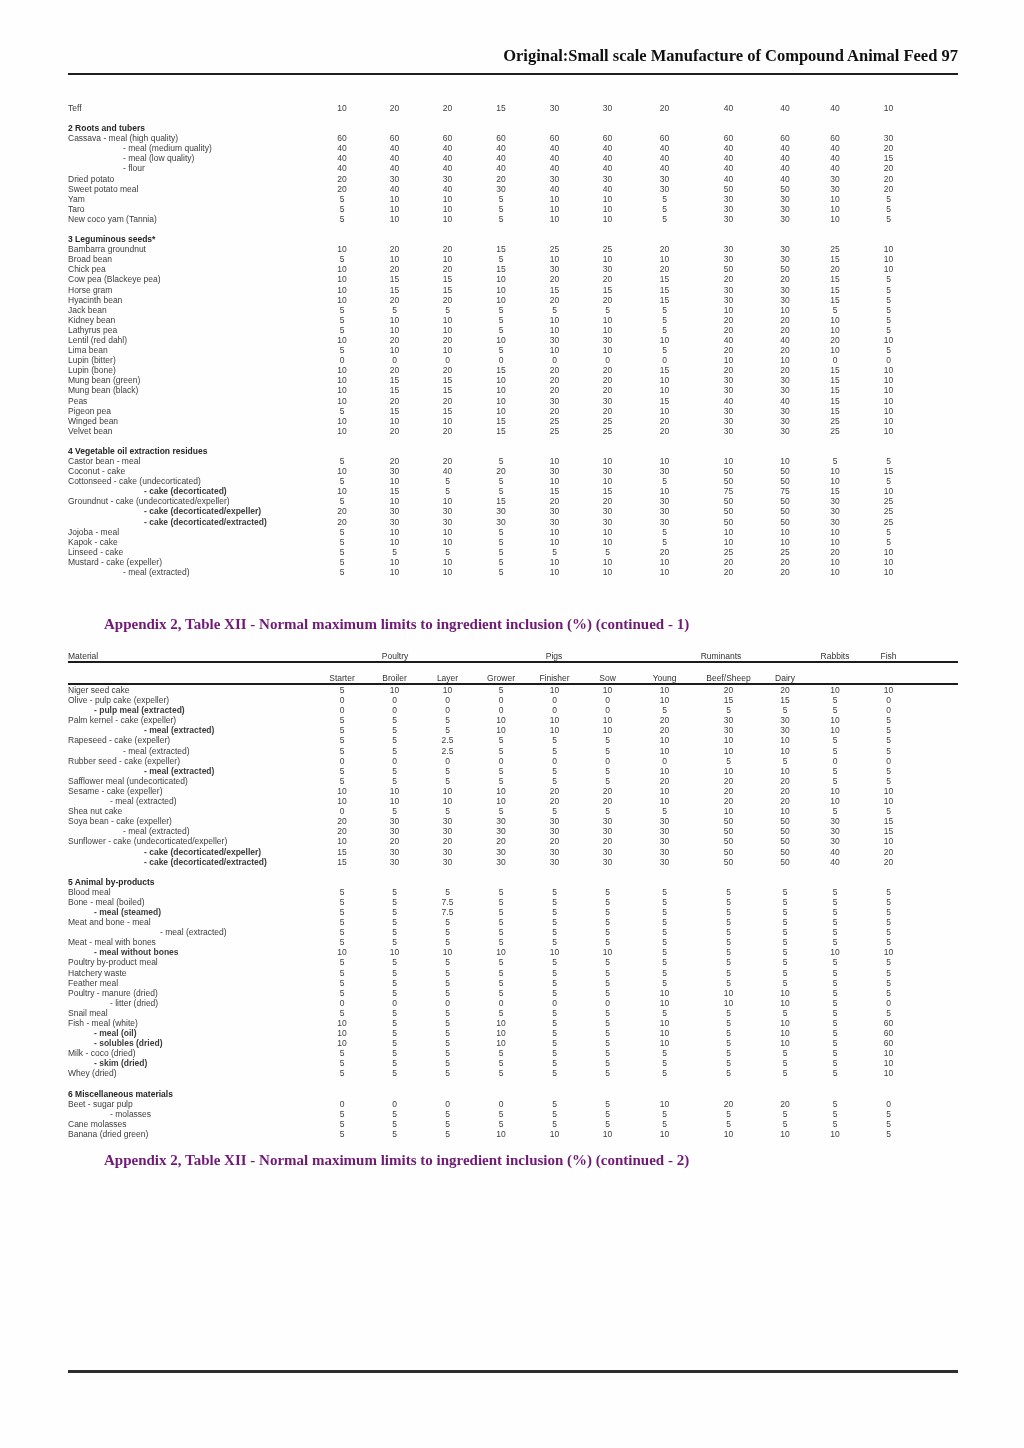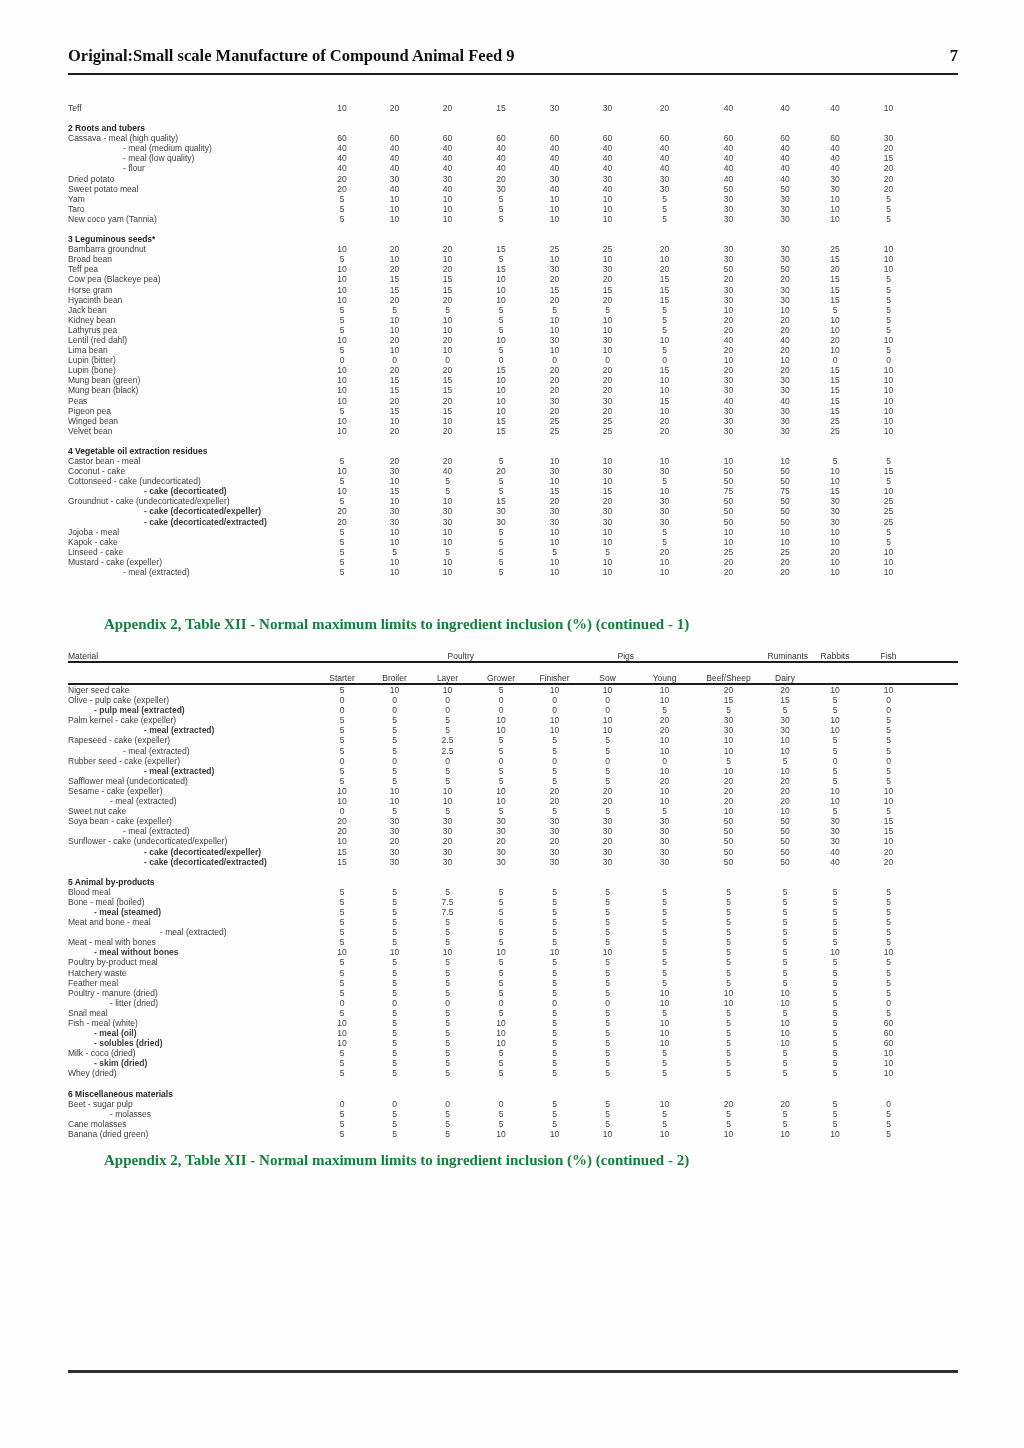--- a/index.html
+++ b/index.html
@@ -1,37 +1,37 @@
 <!DOCTYPE html>
 <html><head>
 <meta charset="utf-8">
 <style>
   html,body{margin:0;padding:0;background:#ffffff;}
   .page{position:relative;width:1024px;height:1448px;background:#fefefe;overflow:hidden;
         font-family:"Liberation Sans",sans-serif;}
-  .hdr{position:absolute;left:68px;top:46px;width:890px;display:flex;justify-content:space-between;
+  .hdr{position:absolute;left:68px;top:46px;width:890px;display:flex;justify-content:flex-end;
        align-items:flex-end;font-family:"Liberation Serif",serif;font-weight:bold;color:#101010;
        font-size:16.5px;border-bottom:2px solid #1f1f1f;padding-bottom:7px;}
   .caption{position:absolute;left:104px;font-family:"Liberation Serif",serif;font-weight:bold;
-       color:#15803d;font-size:15px;white-space:nowrap;}
+       color:#701a75;font-size:15px;white-space:nowrap;}
   #cap1{top:616px;}
   #cap2{top:1152px;}
   .tblwrap{position:absolute;left:68px;width:890px;}
   #t1wrap{top:103px;}
   #t2wrap{top:641px;}
   table{border-collapse:collapse;table-layout:fixed;width:890px;color:#3c3c3c;}
   td{font-size:8.5px;line-height:10.1px;height:10.1px;padding:0;white-space:nowrap;overflow:hidden;
      vertical-align:bottom;}
   td.num{text-align:center;}
   td.mat{text-align:left;}
   tr.sectionrow td{font-weight:bold;color:#262626;}
   tr.gap td{height:10px;}
   thead td{color:#333;height:20px;}
   thead tr.rule td{border-bottom:2.5px solid #1c1c1c;}
-  thead td.grp{text-align:right;}
+  thead td.grp{text-align:center;}
   thead td.grpc{text-align:center;}
   thead td.sub{text-align:center;}
   .ind0{padding-left:0;}
   .ind1{padding-left:26px;font-weight:bold;}
   .ind2{padding-left:42px;}
   .ind3{padding-left:55px;}
   .ind4{padding-left:76px;font-weight:bold;}
   .ind5{padding-left:92px;}
   .footer-rule{position:absolute;left:68px;top:1370px;width:890px;height:0;border-top:3px solid #2e2e2e;}
 </style>
@@ -249,21 +249,21 @@
             <td class="num">10</td>
             <td class="num">10</td>
             <td class="num">10</td>
             <td class="num">30</td>
             <td class="num">30</td>
             <td class="num">15</td>
             <td class="num">10</td>
             <td></td>
           </tr>
           <tr>
-            <td class="mat ind0">Teff pea</td>
+            <td class="mat ind0">Chick pea</td>
             <td class="num">10</td>
             <td class="num">20</td>
             <td class="num">20</td>
             <td class="num">15</td>
             <td class="num">30</td>
             <td class="num">30</td>
             <td class="num">20</td>
             <td class="num">50</td>
             <td class="num">50</td>
             <td class="num">20</td>
@@ -920,21 +920,21 @@
             <td class="num">20</td>
             <td class="num">20</td>
             <td class="num">10</td>
             <td class="num">20</td>
             <td class="num">20</td>
             <td class="num">10</td>
             <td class="num">10</td>
             <td></td>
           </tr>
           <tr>
-            <td class="mat ind0">Sweet nut cake</td>
+            <td class="mat ind0">Shea nut cake</td>
             <td class="num">0</td>
             <td class="num">5</td>
             <td class="num">5</td>
             <td class="num">5</td>
             <td class="num">5</td>
             <td class="num">5</td>
             <td class="num">5</td>
             <td class="num">10</td>
             <td class="num">10</td>
             <td class="num">5</td>

